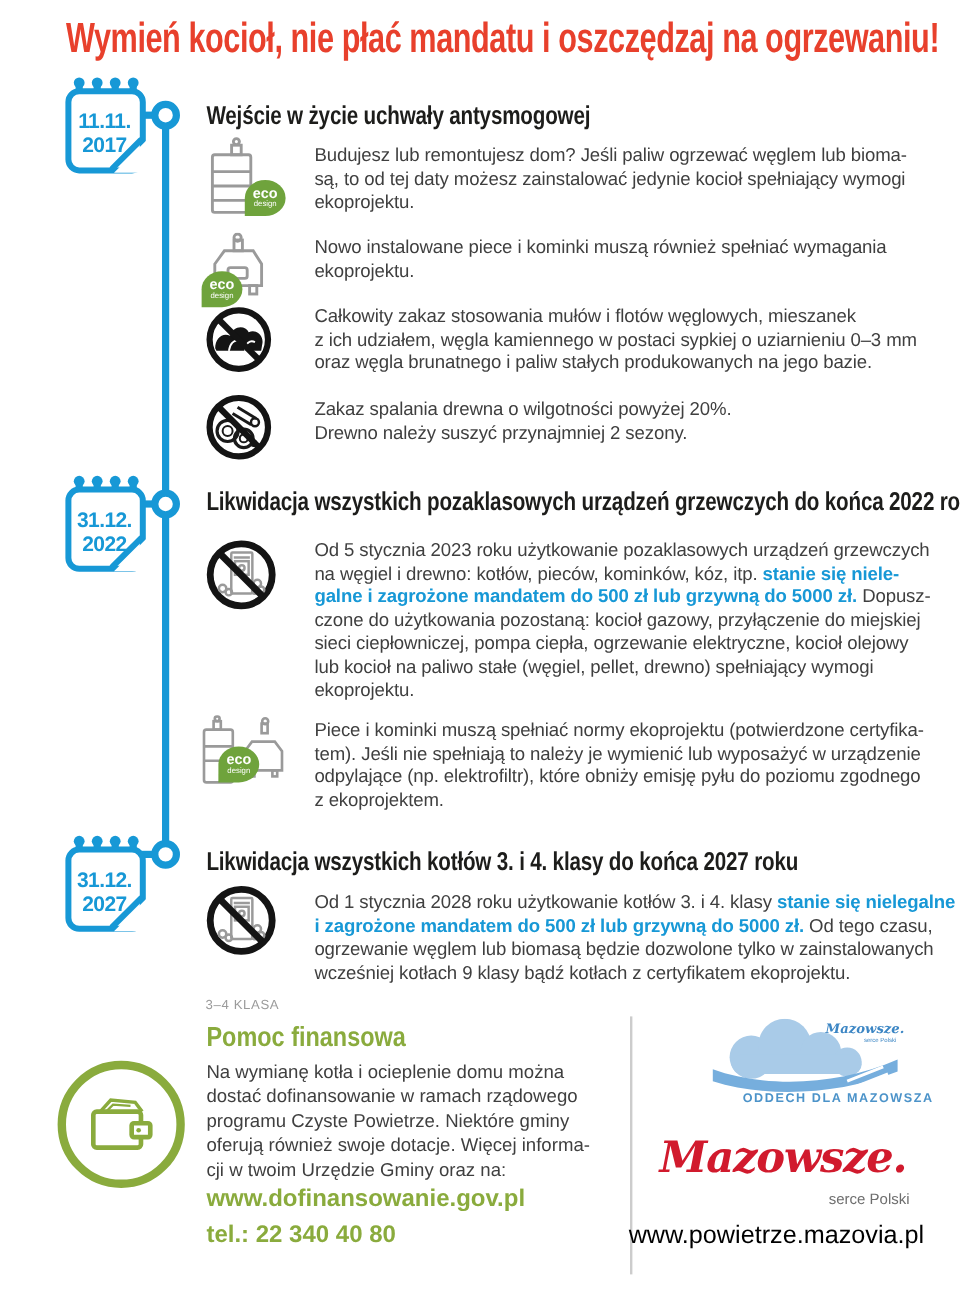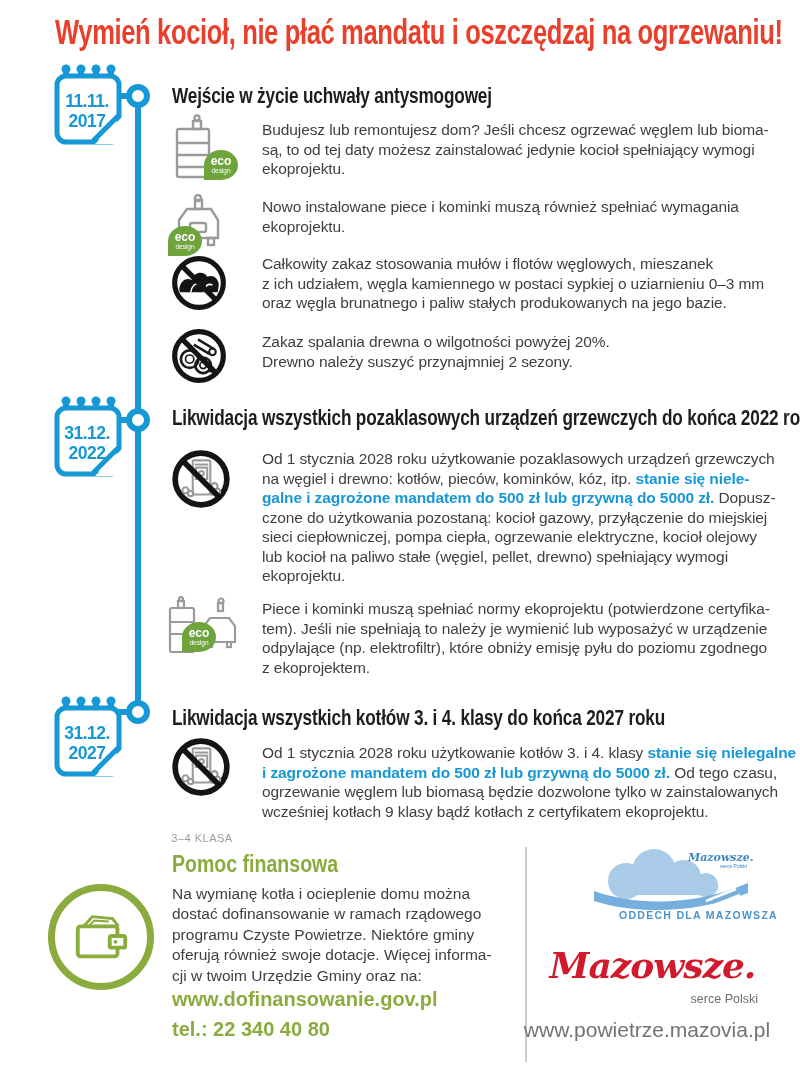--- a/index.html
+++ b/index.html
@@ -92,21 +92,21 @@
     left:540px; top:944px; width:225px; text-align:center;
     font-family:"DejaVu Serif", serif; font-style:italic; font-weight:bold;
     font-size:36px; color:#d11a2d; letter-spacing:-1px;
   }
   #mazowsze-tagline {
     left:540px; top:992px; width:218px; text-align:right;
     font-size:12.5px; color:#6e6e6e;
   }
   #footer-site {
     left:516px; top:1018px; width:262px; text-align:center;
-    font-size:21px; color:#737373; text-decoration:none; display:block;
+    font-size:21px; color:#000000; text-decoration:none; display:block;
   }
 </style>
 </head>
 <body>
 
 <div id="headline" class="abs">Wymień kocioł, nie płać mandatu i oszczędzaj na ogrzewaniu!</div>
 
 <div id="tl-line" class="abs"></div>
 <div class="abs tl-connector" style="top:93px"></div>
 <div class="abs tl-connector" style="top:417px"></div>
@@ -180,21 +180,21 @@
     <circle cx="27" cy="4" r="2.5"></circle>
     <rect x="23" y="7" width="8" height="8"></rect>
     <rect x="7" y="15" width="32" height="48" rx="2"></rect>
     <path d="M7,29 H39 M7,41 H39 M7,53 H39"></path>
   </svg>
   <div class="eco-badge" style="right:-2px; bottom:2px;">
     <span class="l1">eco</span>
     <span class="l2">design</span>
   </div>
 </div>
-<div class="abs item-text" style="top:120px">Budujesz lub remontujesz dom? Jeśli chcesz ogrzewać węglem lub bioma-
+<div class="abs item-text" style="top:120px">Budujesz lub remontujesz dom? Jeśli paliw ogrzewać węglem lub bioma-
 są, to od tej daty możesz zainstalować jedynie  kocioł spełniający wymogi
 ekoprojektu.</div>
 
 <div class="abs icon-wrap" style="top:194px; width:64px; height:58px;">
   <svg width="58" height="54" viewBox="0 0 58 54" fill="none" stroke="#9a9a9a" stroke-width="2.4">
     <circle cx="28" cy="4" r="3"></circle>
     <rect x="25" y="6" width="7" height="9"></rect>
     <path d="M9,26 L17,15 H41 L48,26 V44 H9 Z"></path>
     <rect x="20" y="29" width="16" height="9" rx="2"></rect>
     <rect x="13" y="44" width="6" height="7"></rect>
@@ -252,21 +252,21 @@
       <circle cx="30.5" cy="24.5" r="2.2"></circle>
       <circle cx="15" cy="41" r="3"></circle>
       <circle cx="20" cy="44" r="2.6"></circle>
       <circle cx="43" cy="37" r="3"></circle>
       <circle cx="46" cy="42" r="2.6"></circle>
       <circle cx="41" cy="43" r="2.2"></circle>
     </g>
     <line x1="13" y1="13" x2="47" y2="47" stroke="#141414" stroke-width="5.5"></line>
   </svg>
 </div>
-<div class="abs item-text" style="top:449px"><span>Od 1 stycznia 2028 roku użytkowanie pozaklasowych urządzeń grzewczych
+<div class="abs item-text" style="top:449px"><span>Od 5 stycznia 2023 roku użytkowanie pozaklasowych urządzeń grzewczych
 na węgiel i drewno: kotłów, pieców, kominków, kóz, itp. </span><span class="hl">stanie się niele-
 galne i zagrożone mandatem do 500 zł lub grzywną do 5000 zł.</span><span> Dopusz-
 czone do użytkowania pozostaną: kocioł gazowy, przyłączenie do miejskiej
 sieci ciepłowniczej, pompa ciepła, ogrzewanie elektryczne, kocioł olejowy
 lub kocioł na paliwo stałe (węgiel, pellet, drewno) spełniający wymogi
 ekoprojektu.</span></div>
 
 <div class="abs icon-wrap" style="top:596px; left:166px; width:86px; height:64px;">
   <svg width="82" height="62" viewBox="0 0 82 62" fill="none" stroke="#9a9a9a" stroke-width="2.2">
     <circle cx="15" cy="3" r="2"></circle>

